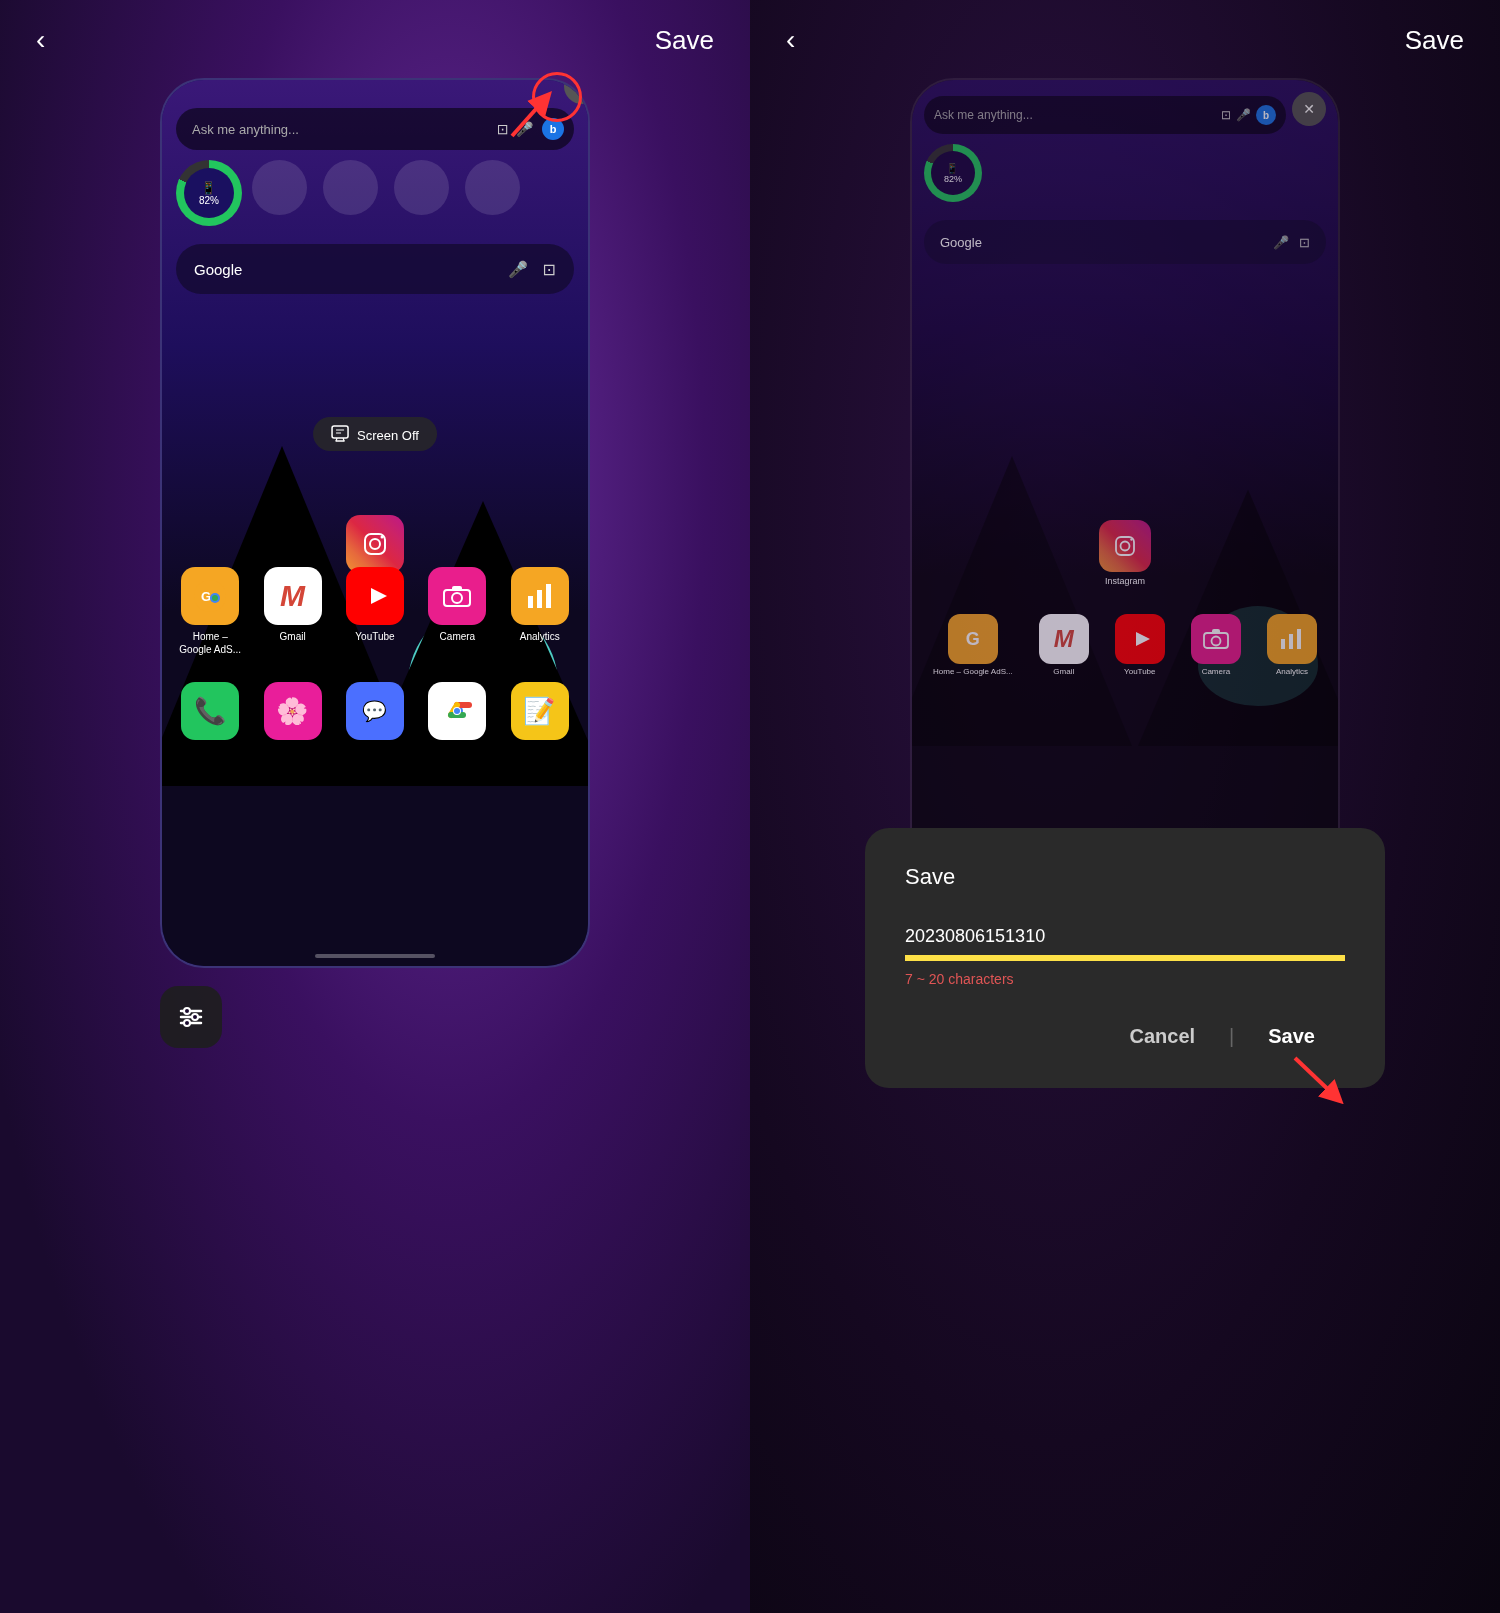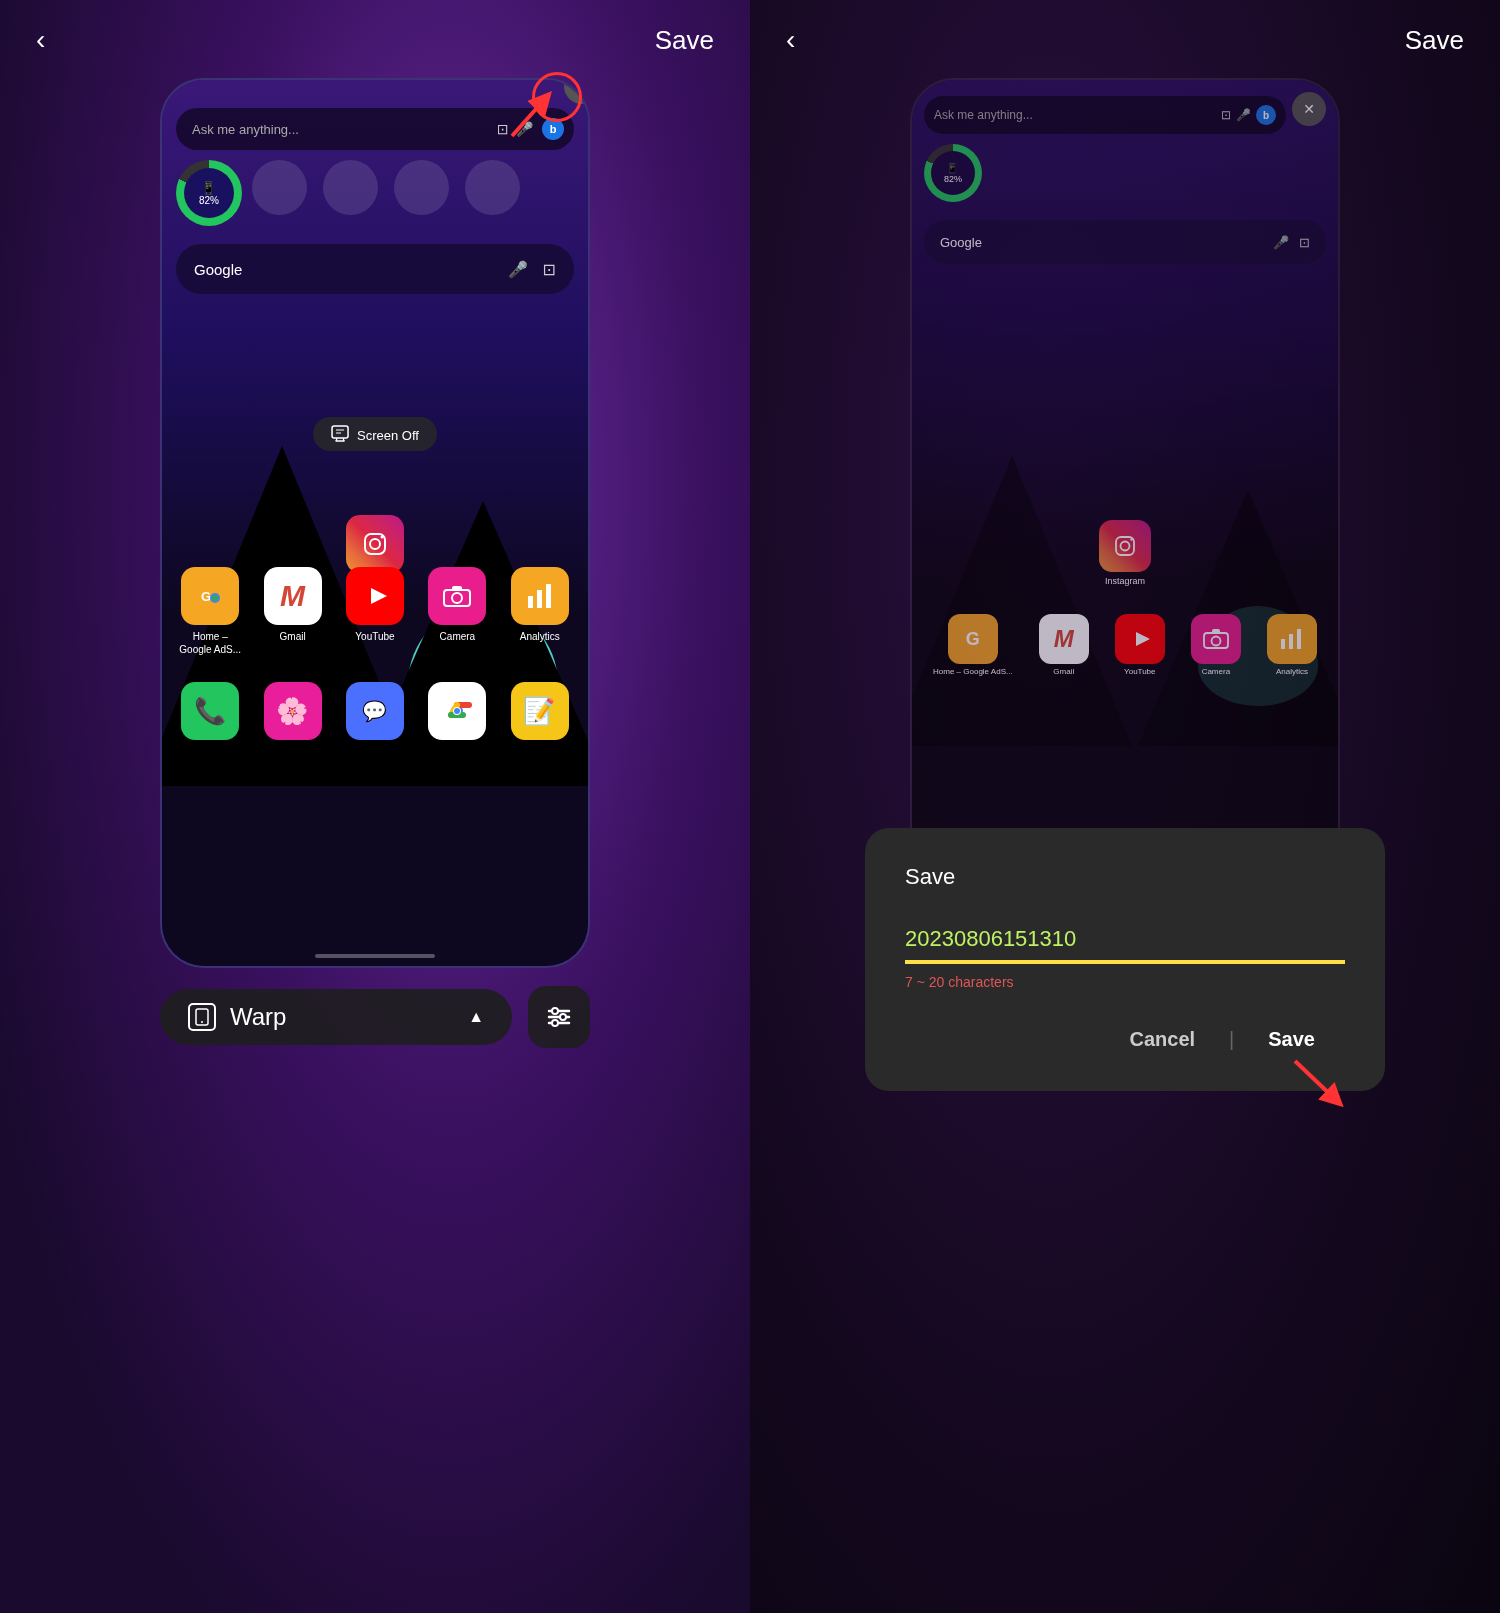--- a/index.html
+++ b/index.html
@@ -431,23 +431,23 @@
       color: #fff;
       font-size: 22px;
       font-weight: 500;
       margin-bottom: 28px;
     }
 
     .save-input {
       width: 100%;
       background: transparent;
       border: none;
-      border-bottom: 4px solid #fde047;
-      color: #bef264;
-      font-size: 22px;
+      border-bottom: 6px solid #fde047;
+      color: #ffffff;
+      font-size: 18px;
       padding: 8px 0;
       outline: none;
       margin-bottom: 10px;
     }
 
     .save-hint {
       color: #e05555;
       font-size: 14px;
       margin-bottom: 28px;
     }
@@ -731,30 +731,20 @@
             </div>
           </div>
         </div>
 
         <div class="nav-line" style="position:absolute; bottom:8px; left:50%; transform:translateX(-50%);"></div>
       </div>
     </div>
   </div>
 
   <div class="warp-bar">
-    <div class="warp-pill">
-      <div class="warp-phone-icon">
-        <svg width="16" height="18" viewBox="0 0 16 18">
-          <rect x="2" y="1" width="12" height="16" rx="2" fill="none" stroke="white" stroke-width="1.5"></rect>
-          <circle cx="8" cy="14" r="1" fill="white"></circle>
-        </svg>
-      </div>
-      <span class="warp-label">Warp</span>
-      <span class="warp-arrow">▲</span>
-    </div>
     <div class="warp-settings">
       <svg width="28" height="28" viewBox="0 0 28 28">
         <line x1="4" y1="8" x2="24" y2="8" stroke="white" stroke-width="2.5" stroke-linecap="round"></line>
         <line x1="4" y1="14" x2="24" y2="14" stroke="white" stroke-width="2.5" stroke-linecap="round"></line>
         <line x1="4" y1="20" x2="24" y2="20" stroke="white" stroke-width="2.5" stroke-linecap="round"></line>
         <circle cx="10" cy="8" r="3" fill="#1a0a2e" stroke="white" stroke-width="2"></circle>
         <circle cx="18" cy="14" r="3" fill="#1a0a2e" stroke="white" stroke-width="2"></circle>
         <circle cx="10" cy="20" r="3" fill="#1a0a2e" stroke="white" stroke-width="2"></circle>
       </svg>
     </div>

